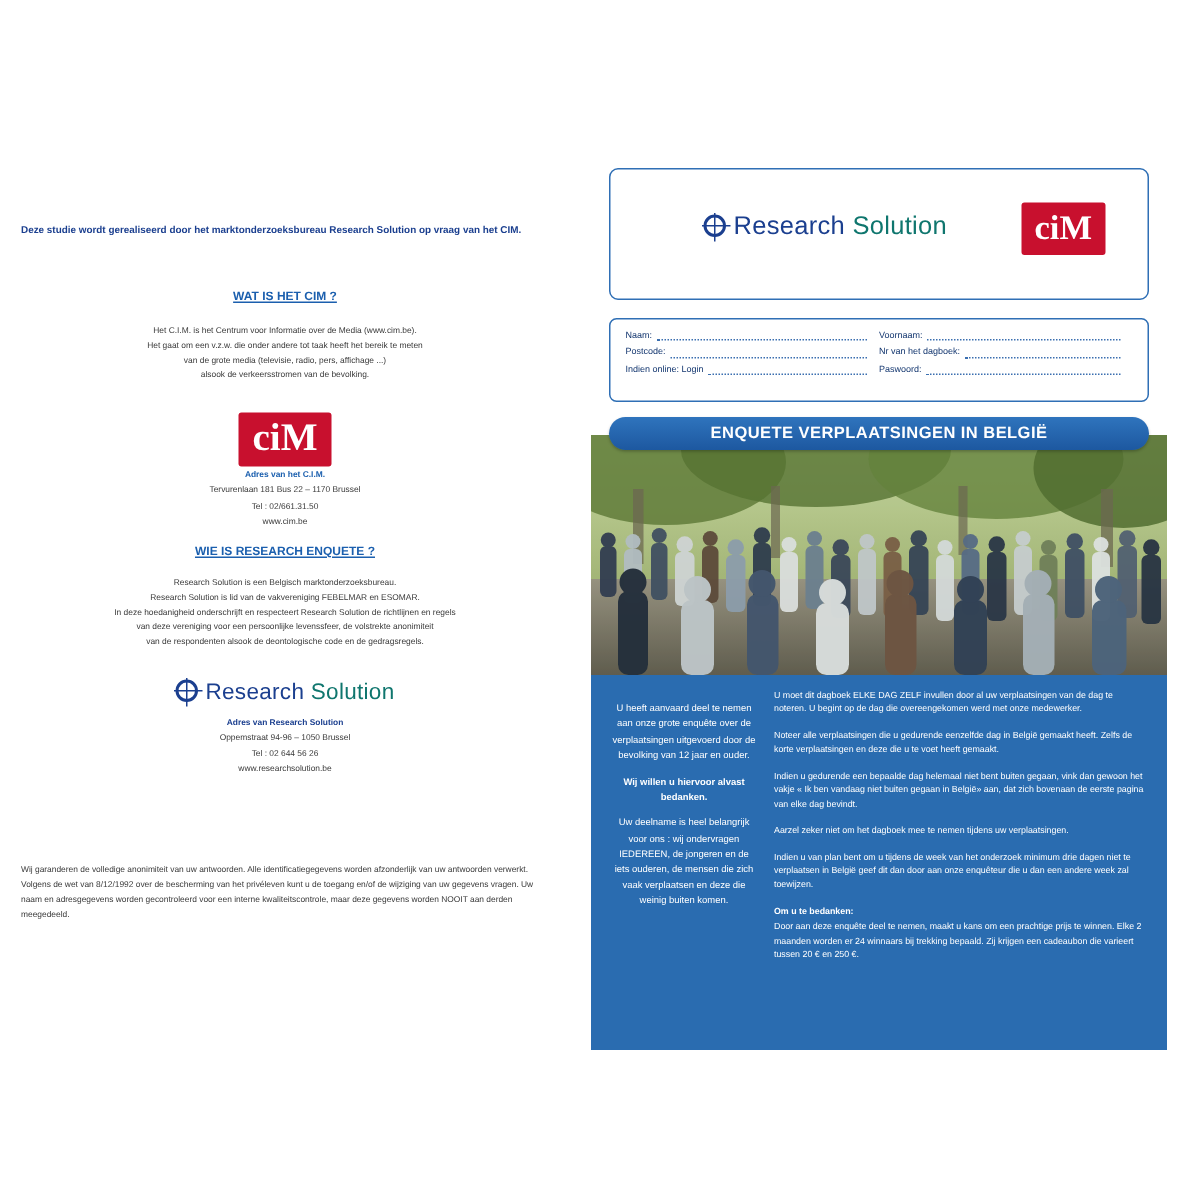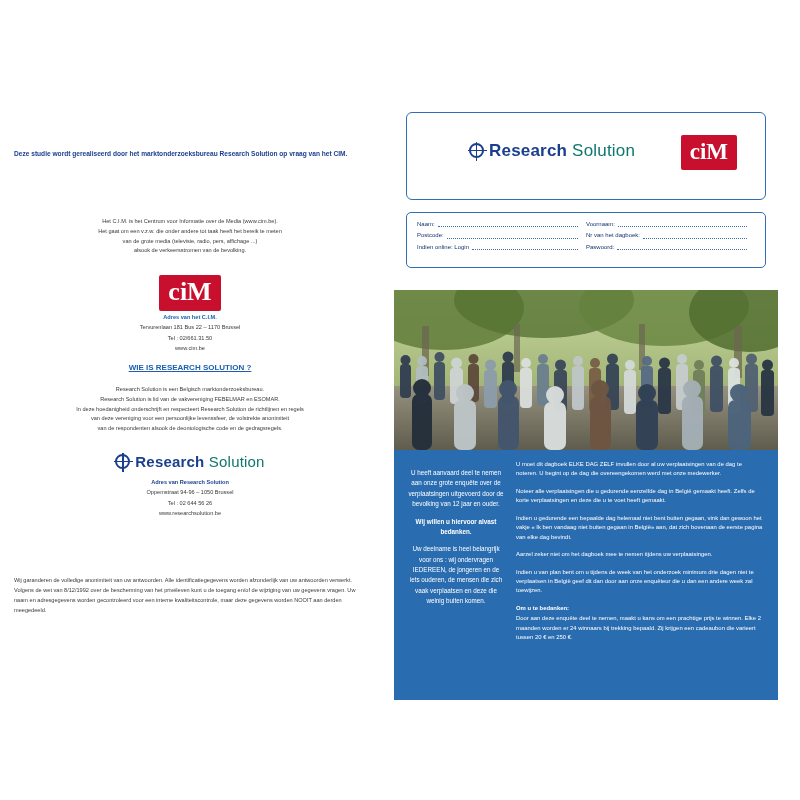--- a/index.html
+++ b/index.html
@@ -63,21 +63,21 @@
   .rs-logo-block{
     position:absolute;width:100%;text-align:center;top:333px;
   }
   .rs-logo{
     display:inline-block;
     font-size:15px;
     color:#1b3f8f;
     letter-spacing:.2px;
     white-space:nowrap;
   }
-  .rs-logo b{font-weight:bold;text-align:right;}
+  .rs-logo b{font-weight:normal;text-align:right;}
   .rs-logo span.light{color:#0f766e;font-weight:normal;}
   .rs-mark{
     display:inline-block;
     width:15px;height:15px;
     border:2px solid #1b3f8f;
     border-radius:50%;
     position:relative;
     vertical-align:-2px;
     margin-right:5px;
     box-sizing:border-box;
@@ -187,37 +187,38 @@
   .body-text p{margin:0 0 8px 0;}
   .body-text p.bold-head{font-weight:bold;margin-bottom:1px;}
 </style>
 </head>
 <body>
 
 <div class="left-page">
 
   <div class="intro-line">Deze studie wordt gerealiseerd door het marktonderzoeksbureau Research Solution op vraag van het CIM.</div>
 
+  <div class="sec-title" id="cim-q">WAT IS HET CIM ?</div>
   <div class="sec-body" id="cim-body" style="white-space:pre-line;"><span>Het C.I.M. is het Centrum voor Informatie over de Media (www.cim.be).
 Het gaat om een v.z.w. die onder andere tot taak heeft het bereik te meten
 van de grote media (televisie, radio, pers, affichage ...)
 alsook de verkeersstromen van de bevolking.</span></div>
 
   <div class="cim-logo-block">
     <span class="cim-logo"><span>ciM</span></span>
   </div>
 
   <div class="addr-block" id="cim-addr">
     <div class="addr-head">Adres van het C.I.M.</div>
     <div>Tervurenlaan 181 Bus 22 – 1170 Brussel</div>
     <div>Tel : 02/661.31.50</div>
     <div>www.cim.be</div>
   </div>
 
-  <div class="sec-title" id="rs-q">WIE IS RESEARCH SOLUTION ?</div>
+  <div class="sec-title" id="rs-q">WIE IS RESEARCH ENQUETE ?</div>
   <div class="sec-body" id="rs-body" style="white-space:pre-line;"><span>Research Solution is een Belgisch marktonderzoeksbureau.
 Research Solution is lid van de vakvereniging FEBELMAR en ESOMAR.
 In deze hoedanigheid onderschrijft en respecteert Research Solution de richtlijnen en regels
 van deze vereniging voor een persoonlijke levenssfeer, de volstrekte anonimiteit
 van de respondenten alsook de deontologische code en de gedragsregels.</span></div>
 
   <div class="rs-logo-block">
     <span class="rs-logo">
       <span class="rs-mark"></span><b>Research</b>&nbsp;<span class="light">Solution</span>
     </span>
@@ -423,20 +424,21 @@
           </g>
         <g fill="#49607f">
             <rect x="334" y="110" width="23" height="50" rx="7"></rect>
             <circle cx="345" cy="103" r="9"></circle>
           </g>
       </g>
       <rect x="0" y="0" width="384" height="160" fill="#7a8a5a" opacity="0.10"></rect>
     </svg>
   </div>
 
+  <div class="title-bar">ENQUETE VERPLAATSINGEN IN BELGIË</div>
 
   <div class="blue-body">
     <div class="callout">
       <span>U heeft aanvaard deel te nemen aan onze grote enquête over de verplaatsingen uitgevoerd door de bevolking van 12 jaar en ouder.</span>
       <span class="bold">Wij willen u hiervoor alvast bedanken.</span>
       <span>Uw deelname is heel belangrijk voor ons : wij ondervragen IEDEREEN, de jongeren en de iets ouderen, de mensen die zich vaak verplaatsen en deze die weinig buiten komen.</span>
     </div>
 
     <div class="body-text">
       <p>U moet dit dagboek ELKE DAG ZELF invullen door al uw verplaatsingen van de dag te noteren. U begint op de dag die overeengekomen werd met onze medewerker.</p>

